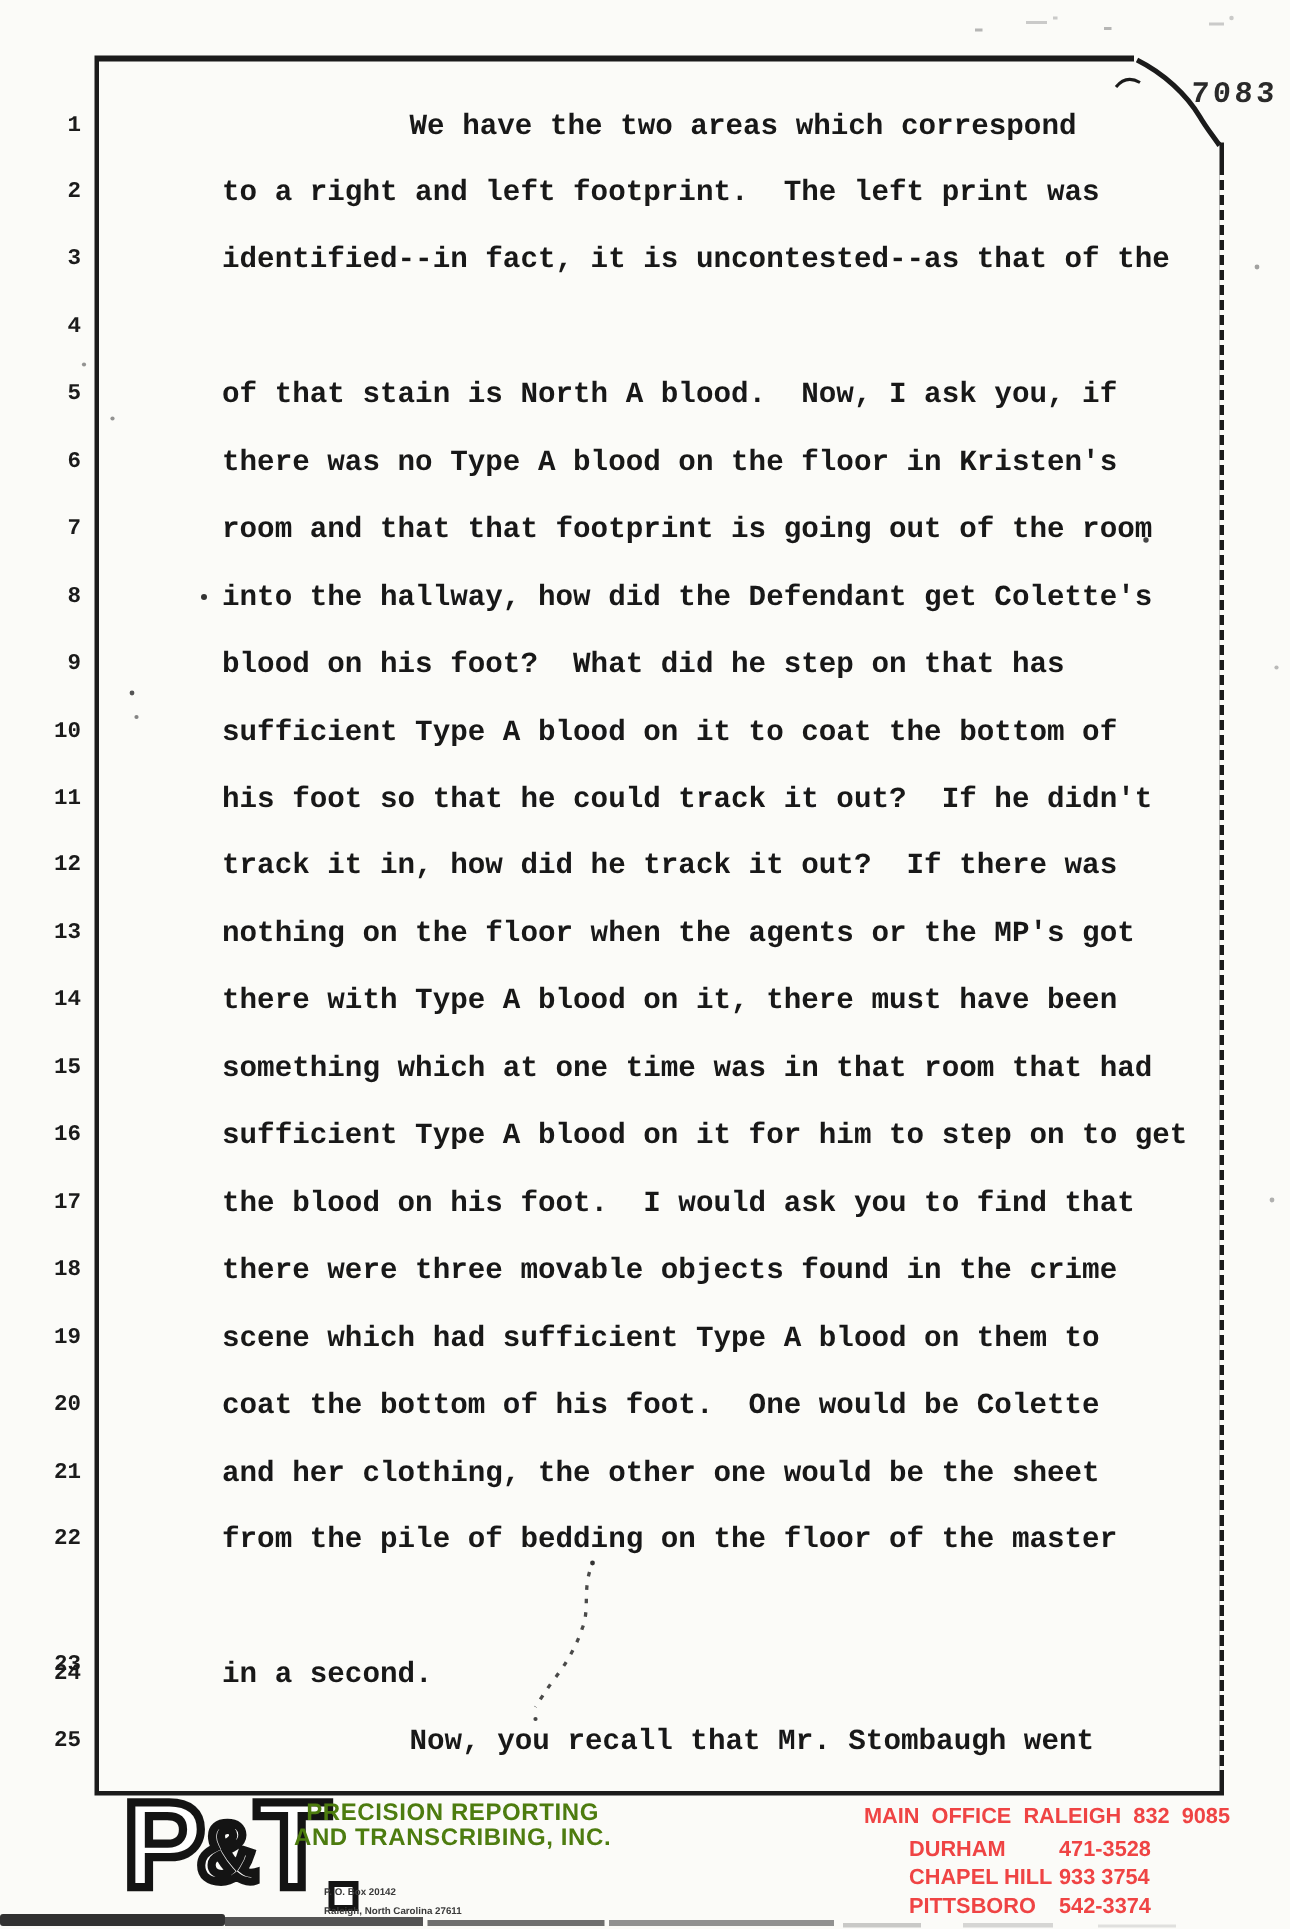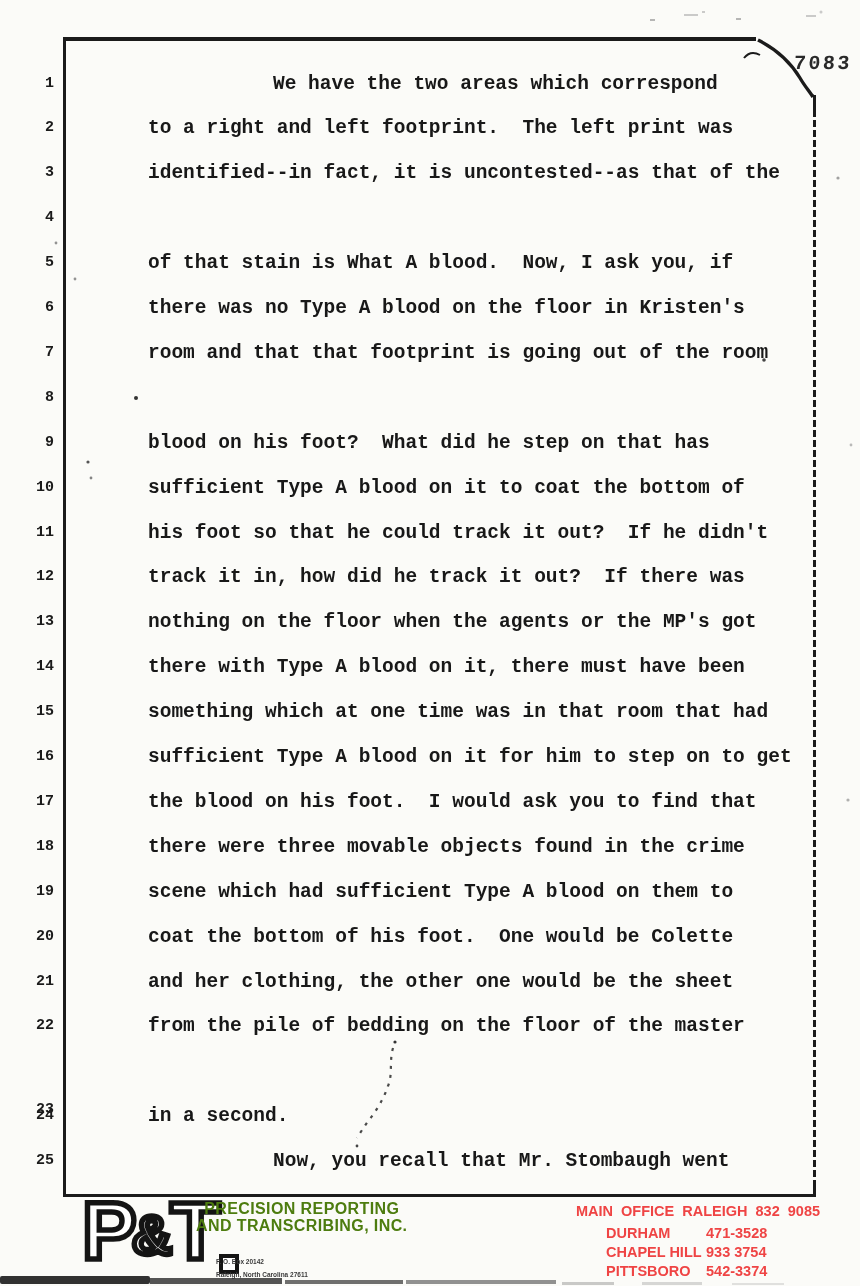--- a/index.html
+++ b/index.html
@@ -97,32 +97,33 @@
     </div>
     <div class="t-line" style="top: 158.3px;">
       <span class="t-num">3</span>
       <span class="t-text">identified--in fact, it is uncontested--as that of the</span>
     </div>
     <div class="t-line" style="top: 203.2px;">
       <span class="t-num">4</span>
     </div>
     <div class="t-line" style="top: 248.1px;">
       <span class="t-num">5</span>
-      <span class="t-text">of that stain is What A blood.  Now, I ask you, if</span>
+      <span class="t-text">of that stain is North A blood.  Now, I ask you, if</span>
     </div>
     <div class="t-line" style="top: 293px;">
       <span class="t-num">6</span>
       <span class="t-text">there was no Type A blood on the floor in Kristen's</span>
     </div>
     <div class="t-line" style="top: 337.9px;">
       <span class="t-num">7</span>
       <span class="t-text">room and that that footprint is going out of the room</span>
     </div>
     <div class="t-line" style="top: 382.8px;">
       <span class="t-num">8</span>
+      <span class="t-text">into the hallway, how did the Defendant get Colette's</span>
     </div>
     <div class="t-line" style="top: 427.7px;">
       <span class="t-num">9</span>
       <span class="t-text">blood on his foot?  What did he step on that has</span>
     </div>
     <div class="t-line" style="top: 472.6px;">
       <span class="t-num">10</span>
       <span class="t-text">sufficient Type A blood on it to coat the bottom of</span>
     </div>
     <div class="t-line" style="top: 517.5px;">

